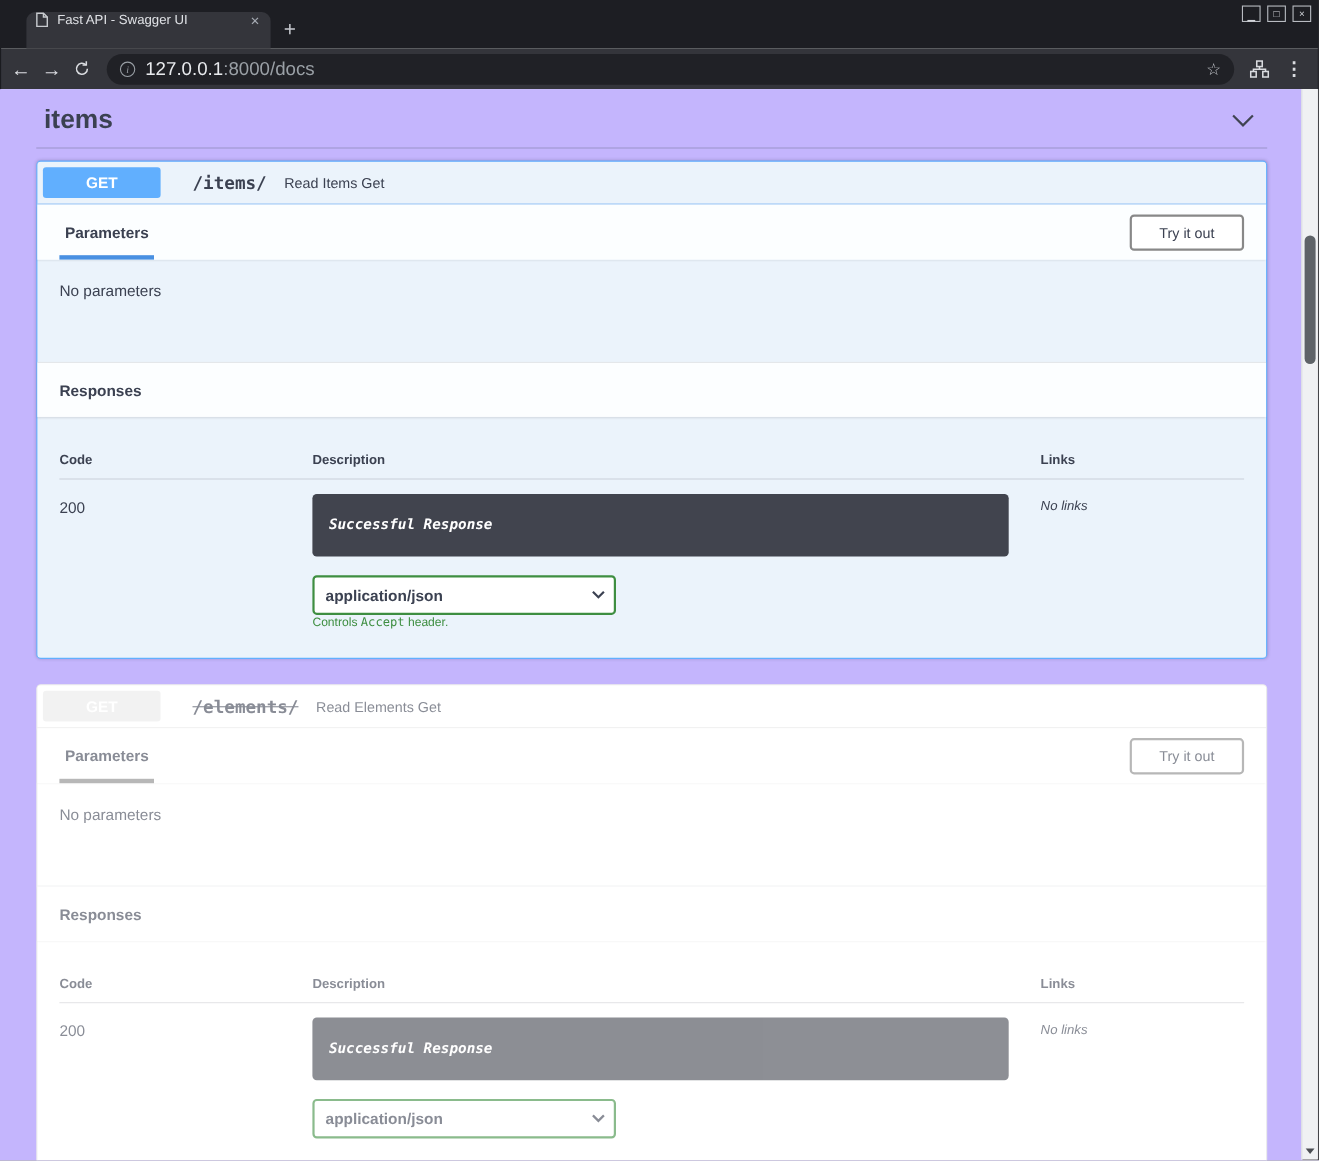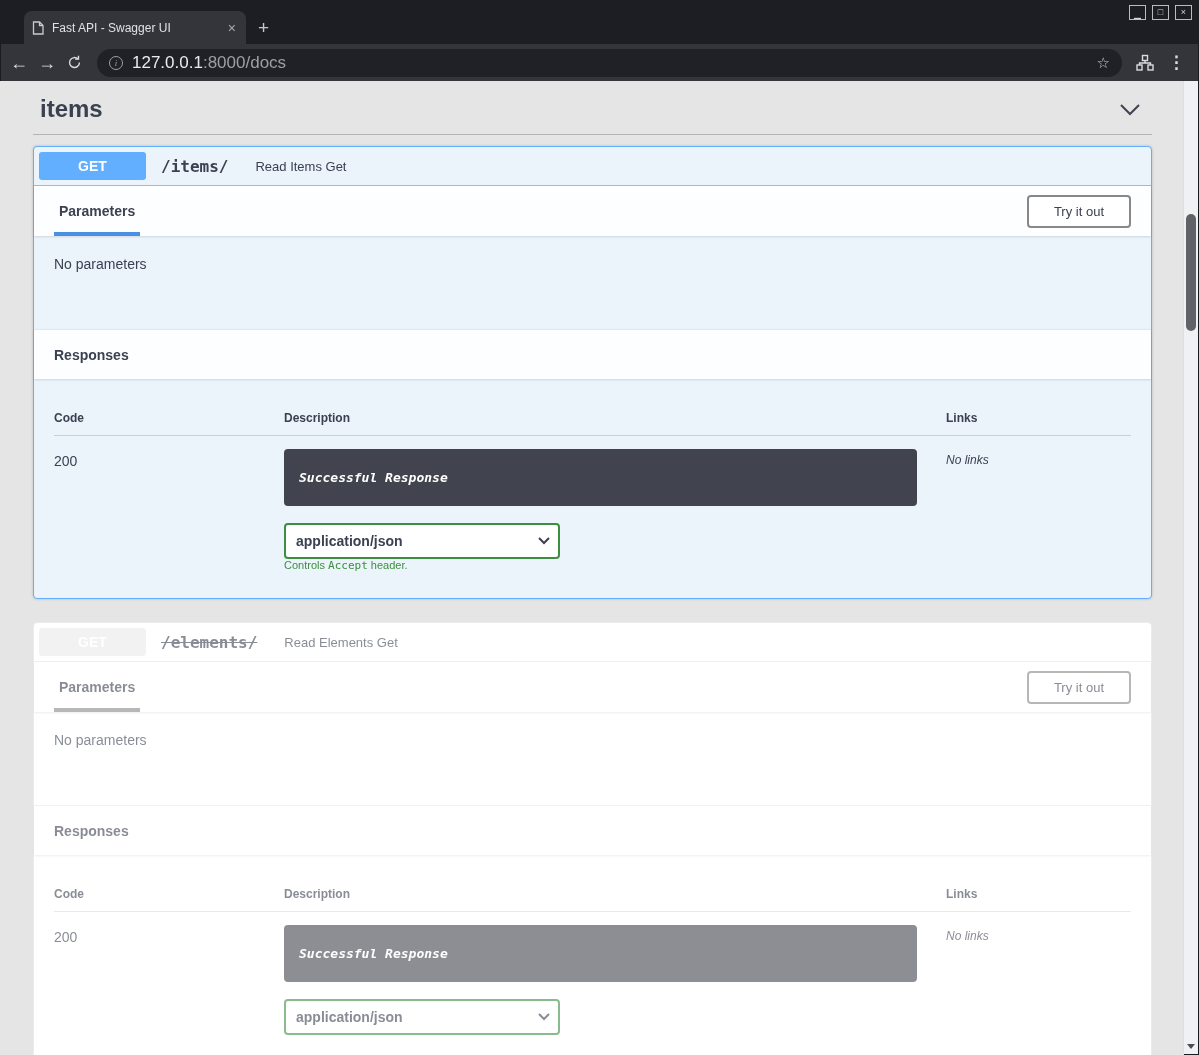--- a/index.html
+++ b/index.html
@@ -15,21 +15,21 @@
   }
   *{box-sizing:border-box;}
   html,body{margin:0;padding:0;width:1199px;height:1055px;overflow:hidden;
     font-family:"Liberation Sans",sans-serif;background:#fff;}
 
   .window{position:relative;width:1199px;height:1055px;outline:1px solid #1a1b1f;outline-offset:-1px;}
 
   
   .titlebar{height:44px;background:#1d1e23;display:flex;align-items:flex-end;position:relative;}
   .tab{margin-left:24px;width:222px;height:33px;background:#34353b;border-radius:8px 8px 0 0;
-    display:flex;align-items:center;padding:0 8px;gap:8px;color:#dfe1e5;font-size:12px;}
+    display:flex;padding:0 8px;gap:8px;color:#dfe1e5;font-size:12px;}
   .favicon{width:12px;height:14px;flex:0 0 auto;display:flex;}
   .tab-title{flex:1;white-space:nowrap;overflow:hidden;}
   .tab-close{color:#a6abb3;font-size:14px;cursor:pointer;padding:0 2px;}
   .new-tab{align-self:center;margin-left:12px;margin-top:10px;color:#c4c7cd;font-size:19px;line-height:19px;}
   .win-controls{position:absolute;top:5px;right:7px;display:flex;gap:6px;}
   .win-btn{width:17px;height:15px;border:1px solid #b9bcc2;color:#d2d5da;font-size:9px;
     display:flex;align-items:center;justify-content:center;line-height:9px;}
   .win-btn.min{align-items:flex-end;}
 
   
@@ -38,35 +38,35 @@
   .urlbar{flex:1;height:28px;margin:0 4px;border-radius:14px;background:#202126;display:flex;
     align-items:center;padding:0 12px;gap:9px;}
   .info-circle{width:14px;height:14px;border:1.5px solid #9aa0a6;border-radius:50%;color:#9aa0a6;
     font-size:9px;font-style:italic;display:flex;align-items:center;justify-content:center;font-family:"Liberation Serif",serif;}
   .url-text{font-size:17px;color:#e8eaed;}
   .url-dim{color:#9aa0a6;}
   .star{margin-left:auto;color:#c4c7cc;font-size:15px;}
   .menu-dots{color:#dadce0;font-size:17px;font-weight:bold;padding:0 4px;}
 
   
-  .content{position:relative;height:974px;margin-right:15px;padding:0 32px 24px 33px;overflow:hidden;background:#e5e5e5;}
+  .content{position:relative;height:974px;margin-right:15px;padding:0 32px 24px 33px;overflow:hidden;background:#c4b5fd;}
 
   .section-head{display:flex;align-items:center;justify-content:space-between;
     padding:14px 7px 11px 7px;border-bottom:1px solid rgba(59,65,81,.3);margin-bottom:11px;}
   .section-head h2{margin:0;font-size:24px;font-weight:700;color:var(--text_primary);}
   .chev-btn{cursor:pointer;padding:4px;display:flex;}
 
   .opblock{border:1px solid var(--block_border);border-radius:4px;background:var(--block_bg);
     box-shadow:0 0 3px rgba(0,0,0,.19);margin-bottom:23px;}
   .op-summary{display:flex;align-items:center;gap:10px;padding:5px;border-bottom:1px solid #8fc0f5;cursor:pointer;}
   .method{display:inline-block;width:107px;text-align:center;padding:6px 0;border-radius:3px;
     background:var(--method_get);color:#fff;font-weight:700;font-size:14px;}
   .op-path{font-family:"DejaVu Sans Mono","Liberation Mono",monospace;font-size:16px;font-weight:600;
-    color:var(--text_primary);margin-left:5px;}
-  .op-desc{font-size:13px;color:var(--text_primary);margin-left:17px;}
+    color:var(--text_primary);margin-left:19px;}
+  .op-desc{font-size:13px;color:var(--text_primary);margin-left:6px;}
 
   .section-header{background:rgba(255,255,255,.85);height:50px;display:flex;align-items:stretch;
     justify-content:space-between;padding:0 20px;box-shadow:0 1px 2px rgba(0,0,0,.12);}
   .param-tab{position:relative;display:flex;align-items:center;padding:0 5px;
     font-size:14px;font-weight:700;color:var(--text_primary);cursor:pointer;}
   .param-tab::after{content:"";position:absolute;left:0;right:0;bottom:0;height:4px;background:var(--tab_underline);}
   .resp-title{display:flex;align-items:center;font-size:14px;font-weight:700;color:var(--text_primary);}
   .responses-header{border-top:1px solid rgba(59,65,81,.12);}
   .try-btn{align-self:center;background:#fff;border:2px solid #888;border-radius:4px;color:var(--text_primary);
     font-weight:400;font-size:13px;padding:7px 25px;cursor:pointer;font-family:"Liberation Sans",sans-serif;}

